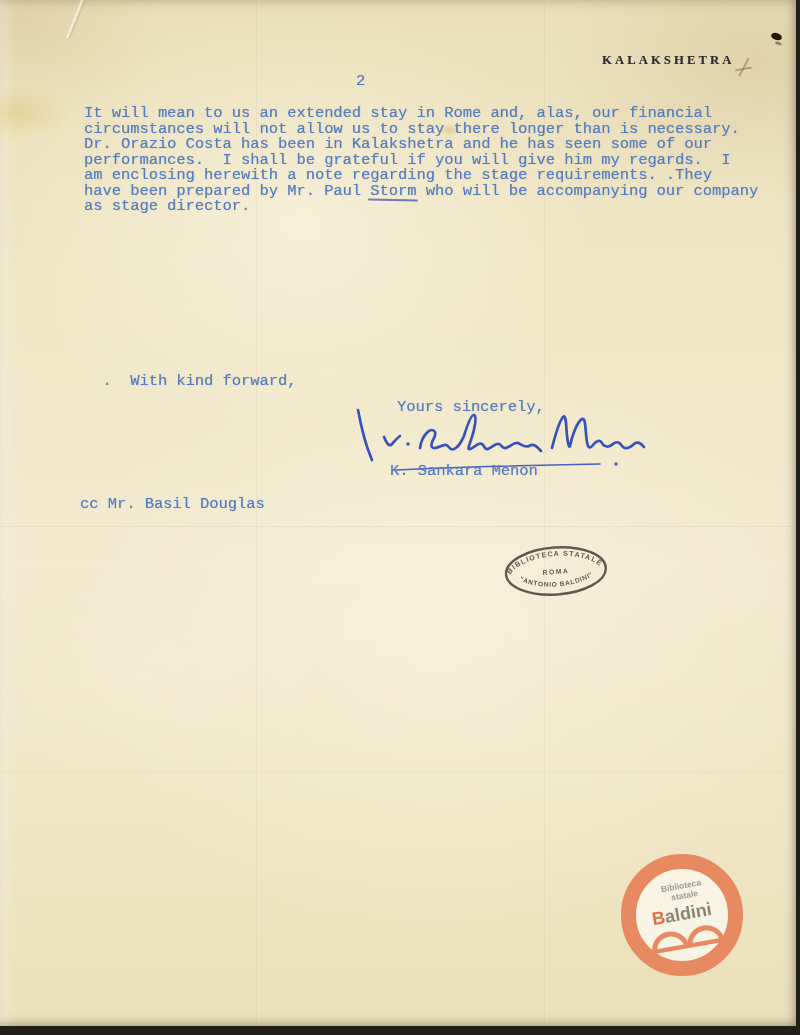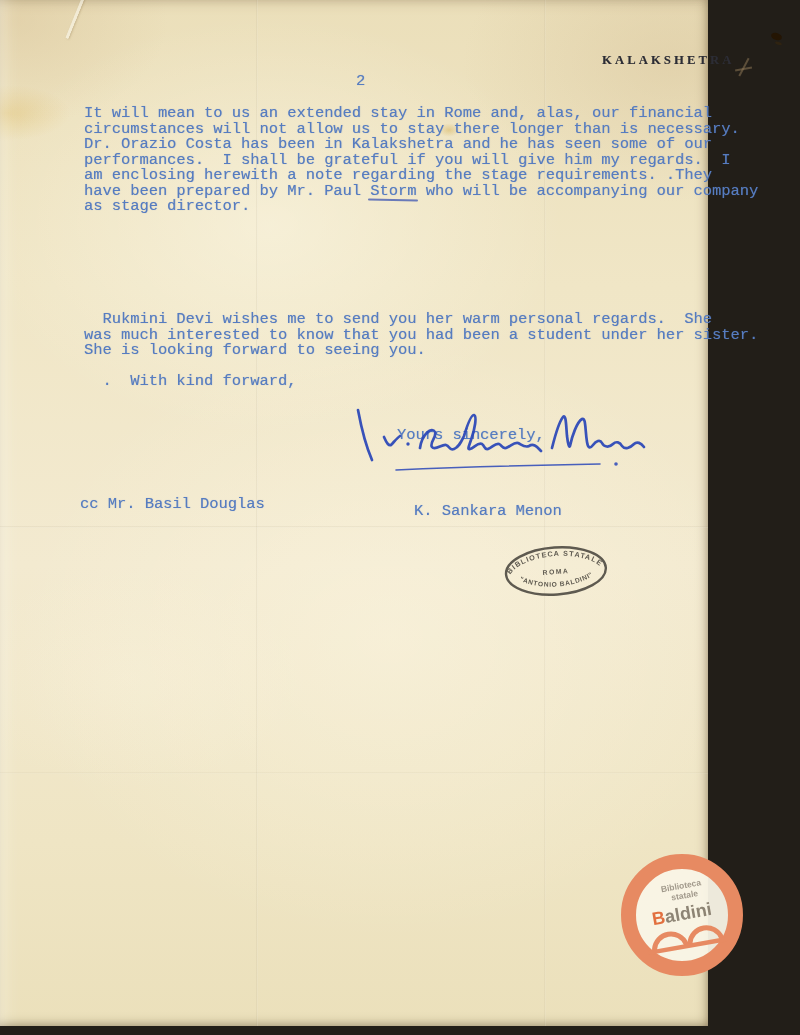--- a/index.html
+++ b/index.html
@@ -1,18 +1,18 @@
 <!DOCTYPE html>
 <html><head>
 <meta charset="utf-8">
 <style>
   html,body{margin:0;padding:0;}
   body{width:800px;height:1035px;background:#221e18;position:relative;overflow:hidden;
        font-family:"Liberation Sans", sans-serif;}
-  .paper{position:absolute;left:0;top:0;width:708px;height:1026px;
+  .paper{position:absolute;left:0;top:0;width:796px;height:1026px;
     background-color:#eee3c3;
     background-image:
       radial-gradient(ellipse 420px 300px at 38% 22%, rgba(255,252,238,0.45), transparent 70%),
       radial-gradient(ellipse 520px 420px at 55% 62%, rgba(255,250,232,0.38), transparent 72%),
       radial-gradient(ellipse 300px 200px at 95% 6%, rgba(210,188,146,0.38), transparent 70%),
       radial-gradient(ellipse 220px 150px at 2% 2%, rgba(216,194,152,0.45), transparent 70%),
       radial-gradient(ellipse 90px 40px at 1% 11%, rgba(224,192,110,0.45), transparent 70%),
       radial-gradient(ellipse 14px 9px at 449px 130px, rgba(212,174,80,0.55), transparent 75%),
       radial-gradient(ellipse 260px 160px at 18% 66%, rgba(250,243,222,0.30), transparent 70%),
       linear-gradient(180deg,#ebdfba 0%,#f0e6c6 28%,#f3ead0 55%,#efe5c4 82%,#ebe0bb 100%);
@@ -37,22 +37,22 @@
      text-shadow:0.3px 0.3px 0.8px rgba(86,124,192,0.55);}
   .letterhead{position:absolute;left:602px;top:53px;
      font-family:"Liberation Serif","DejaVu Serif",serif;font-weight:bold;
      font-size:12.5px;letter-spacing:3.2px;color:#2c2d35;
      text-shadow:0.4px 0.4px 0.6px rgba(44,45,53,0.45);}
   .pgnum{left:356px;top:74px;}
   .p1{left:84px;top:106px;}
   .p2{left:84px;top:231px;}
   .p3{left:84px;top:312px;}
   .regards{left:84px;top:374px;}
-  .sincerely{left:397px;top:400px;margin-top:28px;}
-  .typedname{left:414px;top:464px;margin-top:40px;}
+  .sincerely{left:397px;top:400px;}
+  .typedname{left:390px;top:464px;}
   .ccline{left:80px;top:497px;}
   .storm-underline{position:absolute;left:368px;top:199px;width:50px;height:2px;
      background:rgba(47,74,176,0.7);transform:rotate(1.2deg);border-radius:2px;}
   .sig-svg{position:absolute;left:338px;top:404px;}
   .pen-underline{position:absolute;left:394px;top:461px;}
   .stamp-svg{position:absolute;left:494px;top:541px;transform:rotate(-4deg);opacity:0.88;}
   .stampring{fill:none;stroke:#4a463e;stroke-width:2.4;}
   .stamptext{fill:#4a463e;font-family:"Liberation Sans",sans-serif;font-weight:bold;}
   .logo-svg{position:absolute;left:620px;top:853px;}
   .ink-blob{position:absolute;left:771px;top:33px;width:11px;height:7px;border-radius:50%;
@@ -80,23 +80,20 @@
   <div class="typeline pgnum">2</div>
 
   <div class="typeline p1">It will mean to us an extended stay in Rome and, alas, our financial
 circumstances will not allow us to stay there longer than is necessary.
 Dr. Orazio Costa has been in Kalakshetra and he has seen some of our
 performances.  I shall be grateful if you will give him my regards.  I
 am enclosing herewith a note regarding the stage requirements. .They
 have been prepared by Mr. Paul Storm who will be accompanying our company
 as stage director.</div>
   <div class="storm-underline"></div>
-  <div class="typeline p3">  Rukmini Devi wishes me to send you her warm personal regards.  She
-was much interested to know that you had been a student under her sister.
-She is looking forward to seeing you.</div>
 
   <div class="typeline regards">  .  With kind forward,</div>
   <div class="typeline sincerely">Yours sincerely,</div>
 
   <svg class="sig-svg" width="312" height="66" viewBox="0 0 312 66" role="img" aria-label="K. Sankara Menon">
     <g fill="none" stroke="#2946b8" stroke-width="2.7" stroke-linecap="round" stroke-linejoin="round" opacity="0.92">
       <path d="M 20,6 C 23,22 27,40 34,56"></path>
       <path d="M 46,33 C 49,40 51,42 53,41 C 56,38 59,34 62,32"></path>
       <circle cx="70" cy="40" r="1.7" fill="#2946b8" stroke="none"></circle>
       <path d="M 82,44 C 84,30 94,22 97,28 C 99,33 91,39 94,43 C 97,47 104,40 108,41 C 112,42 111,47 116,45 C 121,43 123,38 126,32 C 129,22 133,11 136,11 C 139,12 137,25 133,36 C 131,42 129,46 132,45 C 136,44 140,38 144,40 C 147,42 146,46 150,45 C 155,43 157,39 161,40 C 164,41 164,45 168,44 C 173,42 176,38 180,39 C 184,41 187,44 191,42 C 196,39 199,43 203,47"></path>

